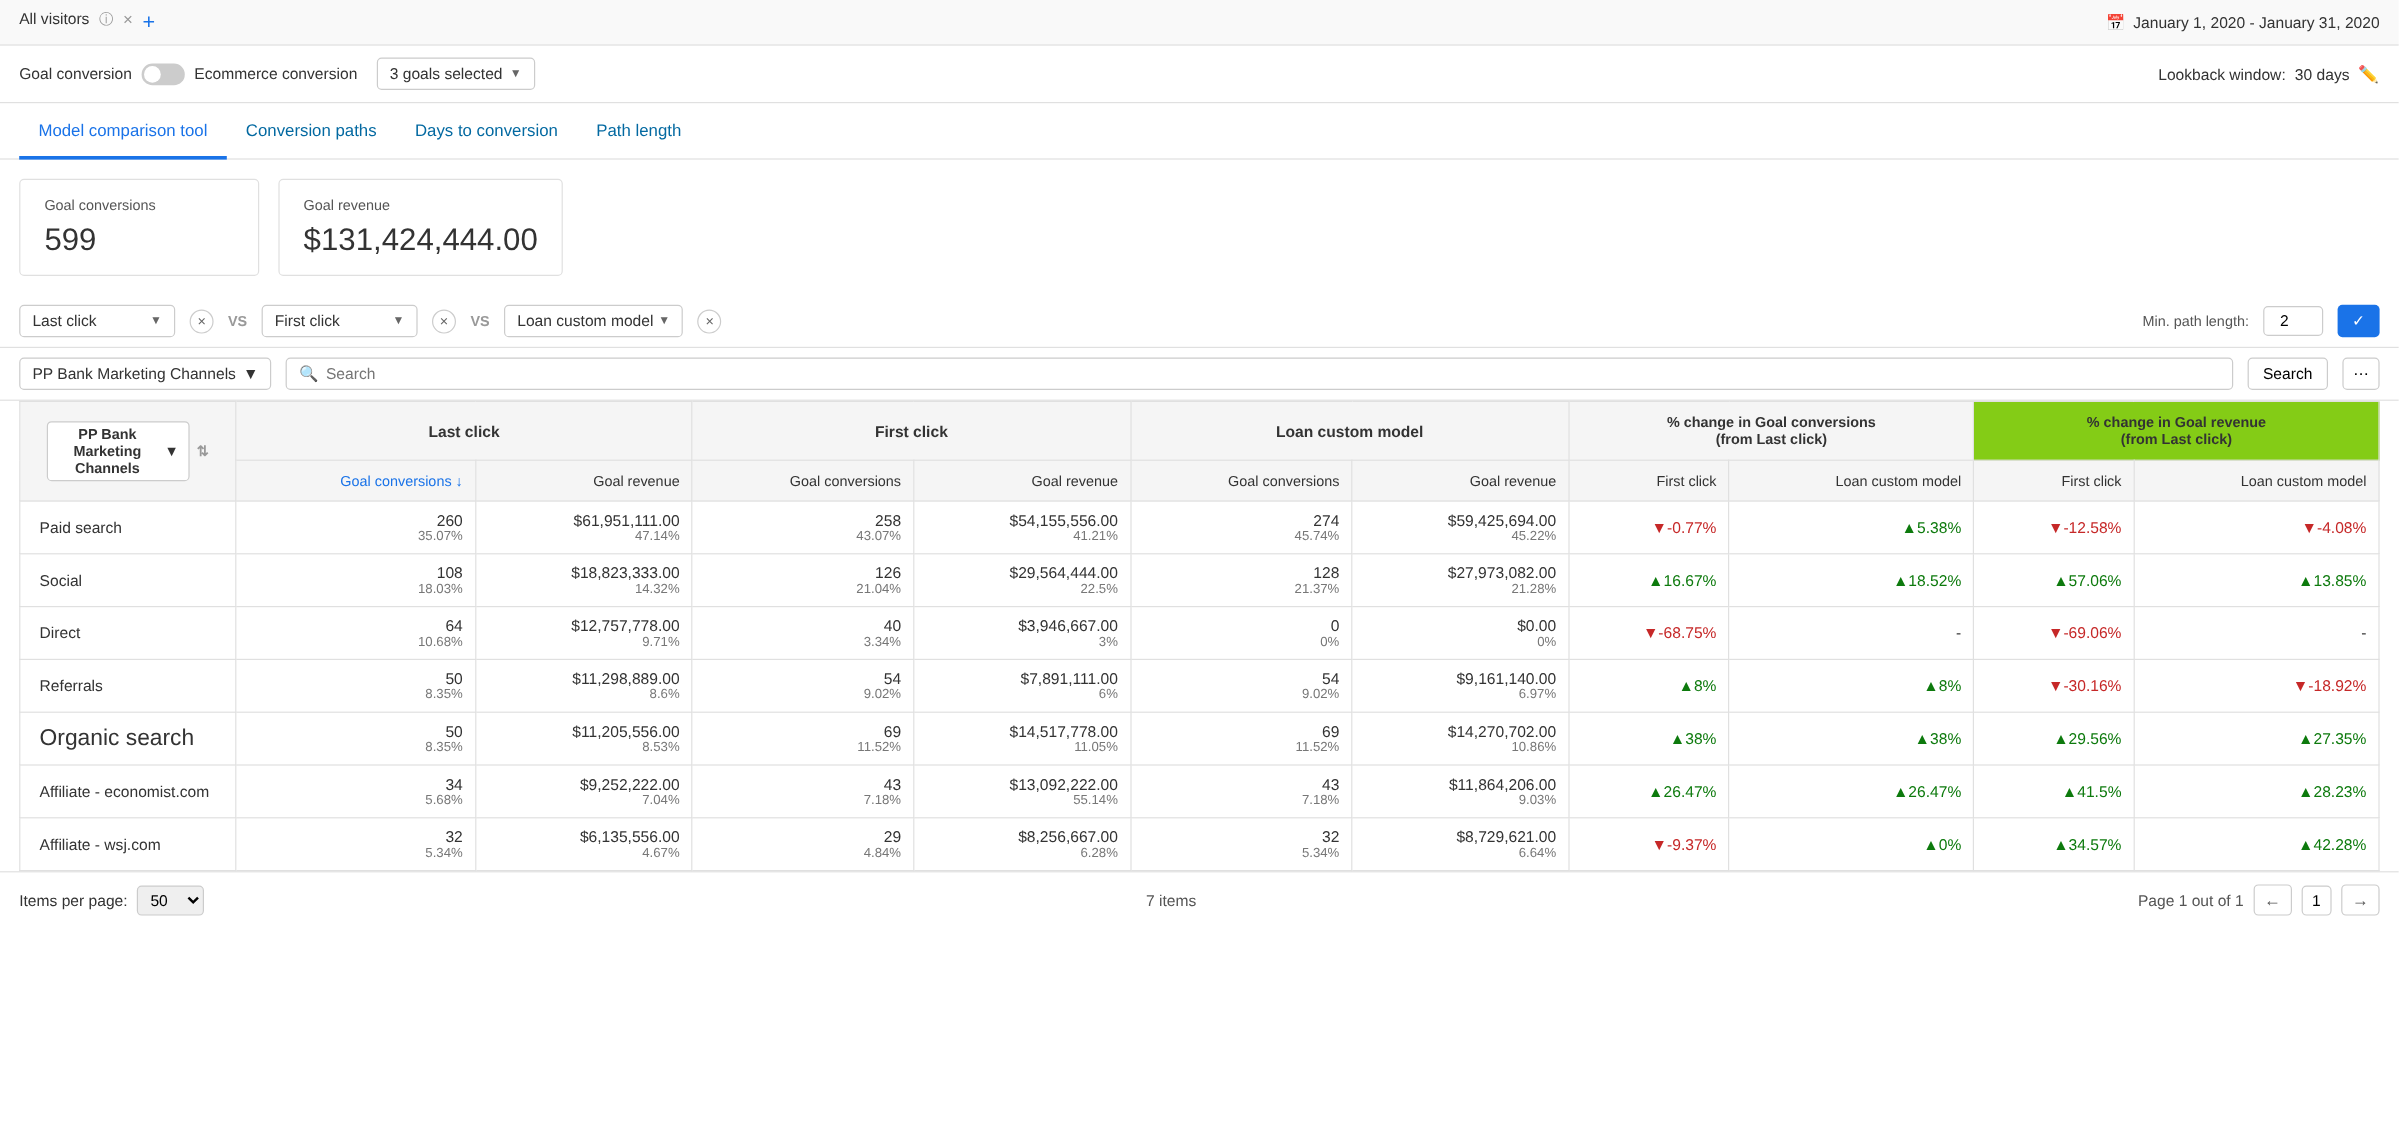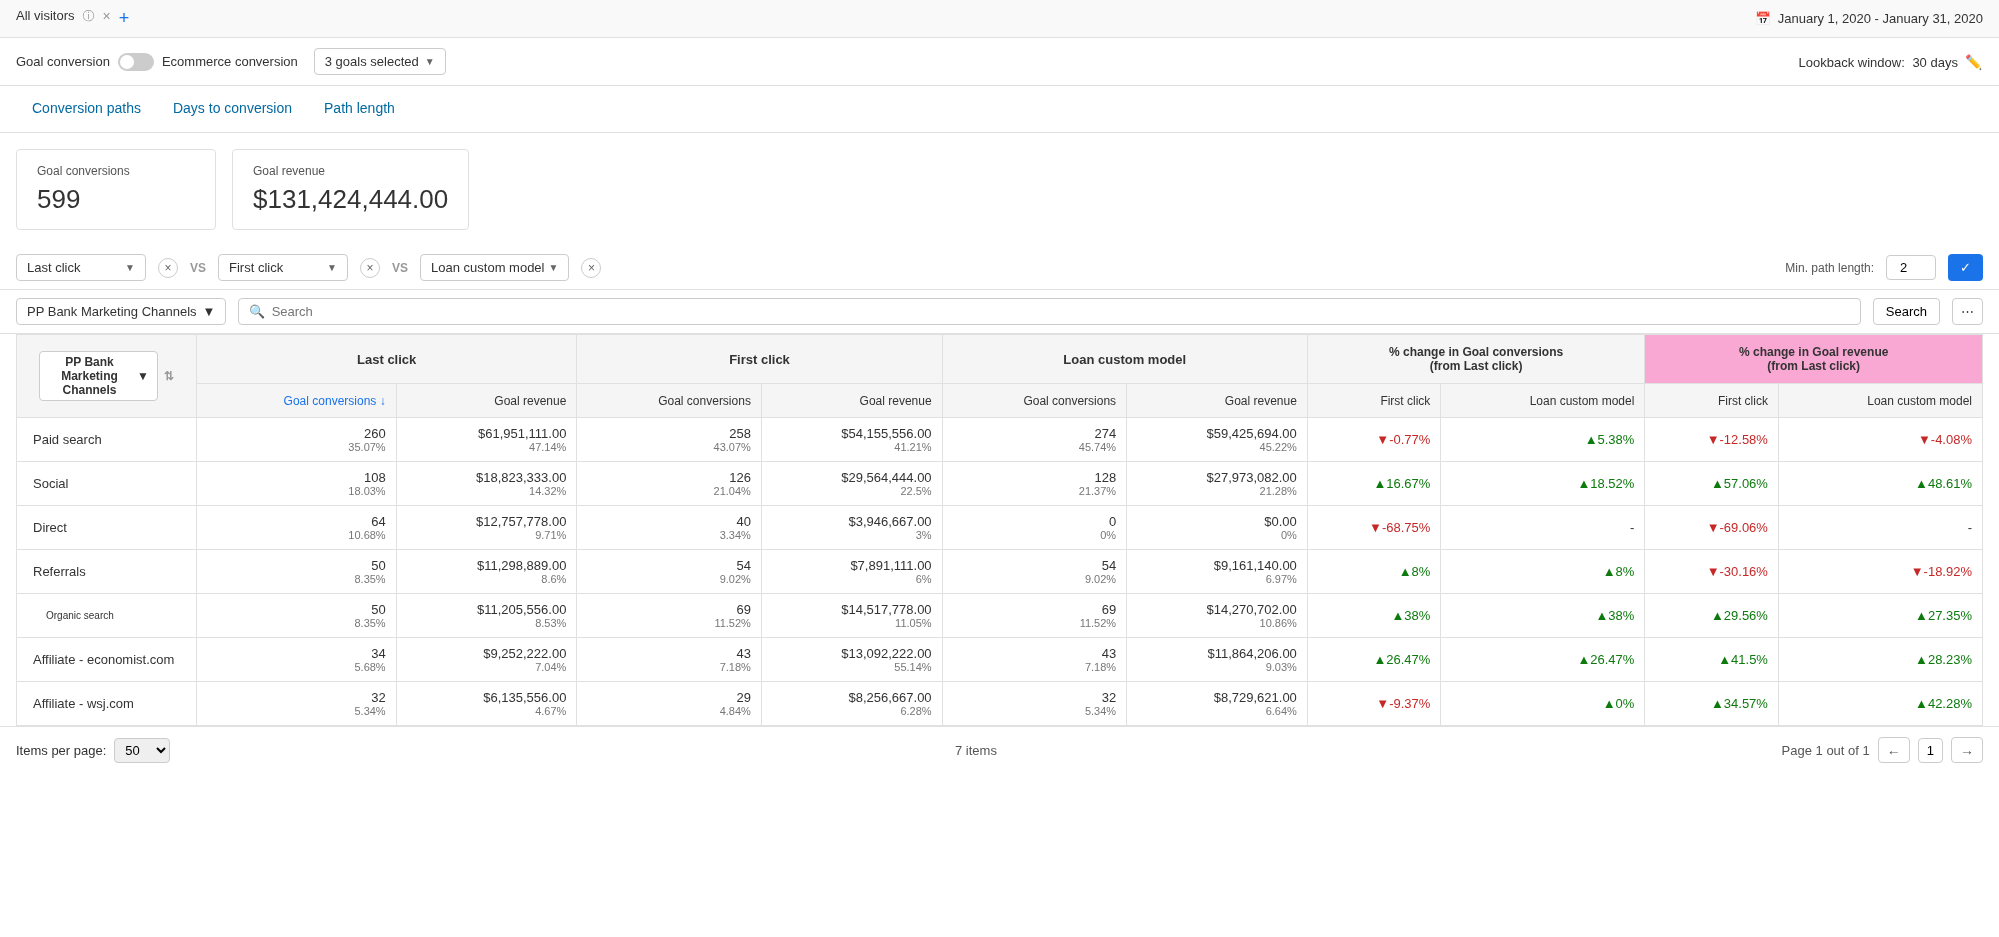--- a/index.html
+++ b/index.html
@@ -195,20 +195,21 @@
     </div>
   </div>
   <div class="lookback">
     <span>Lookback window:</span>
     <span style="margin-left:4px;">30 days</span>
     <span class="edit-icon">✏️</span>
   </div>
 </div>
 
 <div class="tabs-bar">
+  <div class="tab active">Model comparison tool</div>
   <div class="tab">Conversion paths</div>
   <div class="tab">Days to conversion</div>
   <div class="tab">Path length</div>
 </div>
 
 <div class="metrics-row">
   <div class="metric-card">
     <div class="metric-title">Goal conversions</div>
     <div class="metric-value">599</div>
   </div>
@@ -266,21 +267,21 @@
               <span class="chevron">▼</span>
             </div>
             <span class="sort-icon">⇅</span>
           </div>
         </th>
         <th colspan="2" class="col-group-header" style="background:#f5f5f5;">Last click</th>
         <th colspan="2" class="col-group-header" style="background:#f5f5f5;">First click</th>
         <th colspan="2" class="col-group-header" style="background:#f5f5f5;">Loan custom model</th>
         <th colspan="2" class="col-group-header" style="background:#f5f5f5; white-space:pre-line; font-size:12px;">% change in Goal conversions
 (from Last click)</th>
-        <th colspan="2" class="col-group-header" style="background:#f9a8d4; white-space:pre-line; font-size:12px;">% change in Goal revenue
+        <th colspan="2" class="col-group-header" style="background:#84cc16; white-space:pre-line; font-size:12px;">% change in Goal revenue
 (from Last click)</th>
       </tr>
       <tr class="table-header-group">
         <th class="col-sub-header sortable" style="background:#f5f5f5; text-align:right; font-size:12px;">
           <span>Goal conversions ↓</span>
         </th>
         <th class="col-sub-header" style="background:#f5f5f5; text-align:right; font-size:12px;">Goal revenue</th>
         <th class="col-sub-header" style="background:#f5f5f5; text-align:right; font-size:12px;">Goal conversions</th>
         <th class="col-sub-header" style="background:#f5f5f5; text-align:right; font-size:12px;">Goal revenue</th>
         <th class="col-sub-header" style="background:#f5f5f5; text-align:right; font-size:12px;">Goal conversions</th>
@@ -345,21 +346,21 @@
         <span class="num-main">128</span>
         <span class="num-pct">21.37%</span>
       </td>
       <td class="num-cell">
         <span class="num-main">$27,973,082.00</span>
         <span class="num-pct">21.28%</span>
       </td>
       <td class="change-cell up">▲16.67%</td>
       <td class="change-cell up">▲18.52%</td>
       <td class="change-cell up">▲57.06%</td>
-      <td class="change-cell up">▲48.61%</td>
+      <td class="change-cell up">▲13.85%</td>
     </tr>
         <tr class="data-row">
       <td style="font-size:13px; padding-left:16px;">Direct</td>
       <td class="num-cell">
         <span class="num-main">64</span>
         <span class="num-pct">10.68%</span>
       </td>
       <td class="num-cell">
         <span class="num-main">$12,757,778.00</span>
         <span class="num-pct">9.71%</span>
@@ -410,21 +411,21 @@
       <td class="num-cell">
         <span class="num-main">$9,161,140.00</span>
         <span class="num-pct">6.97%</span>
       </td>
       <td class="change-cell up">▲8%</td>
       <td class="change-cell up">▲8%</td>
       <td class="change-cell down">▼-30.16%</td>
       <td class="change-cell down">▼-18.92%</td>
     </tr>
         <tr class="data-row">
-      <td style="font-size:10px; padding-left:29px;">Organic search</td>
+      <td style="font-size:19px; padding-left:16px;">Organic search</td>
       <td class="num-cell">
         <span class="num-main">50</span>
         <span class="num-pct">8.35%</span>
       </td>
       <td class="num-cell">
         <span class="num-main">$11,205,556.00</span>
         <span class="num-pct">8.53%</span>
       </td>
       <td class="num-cell">
         <span class="num-main">69</span>

